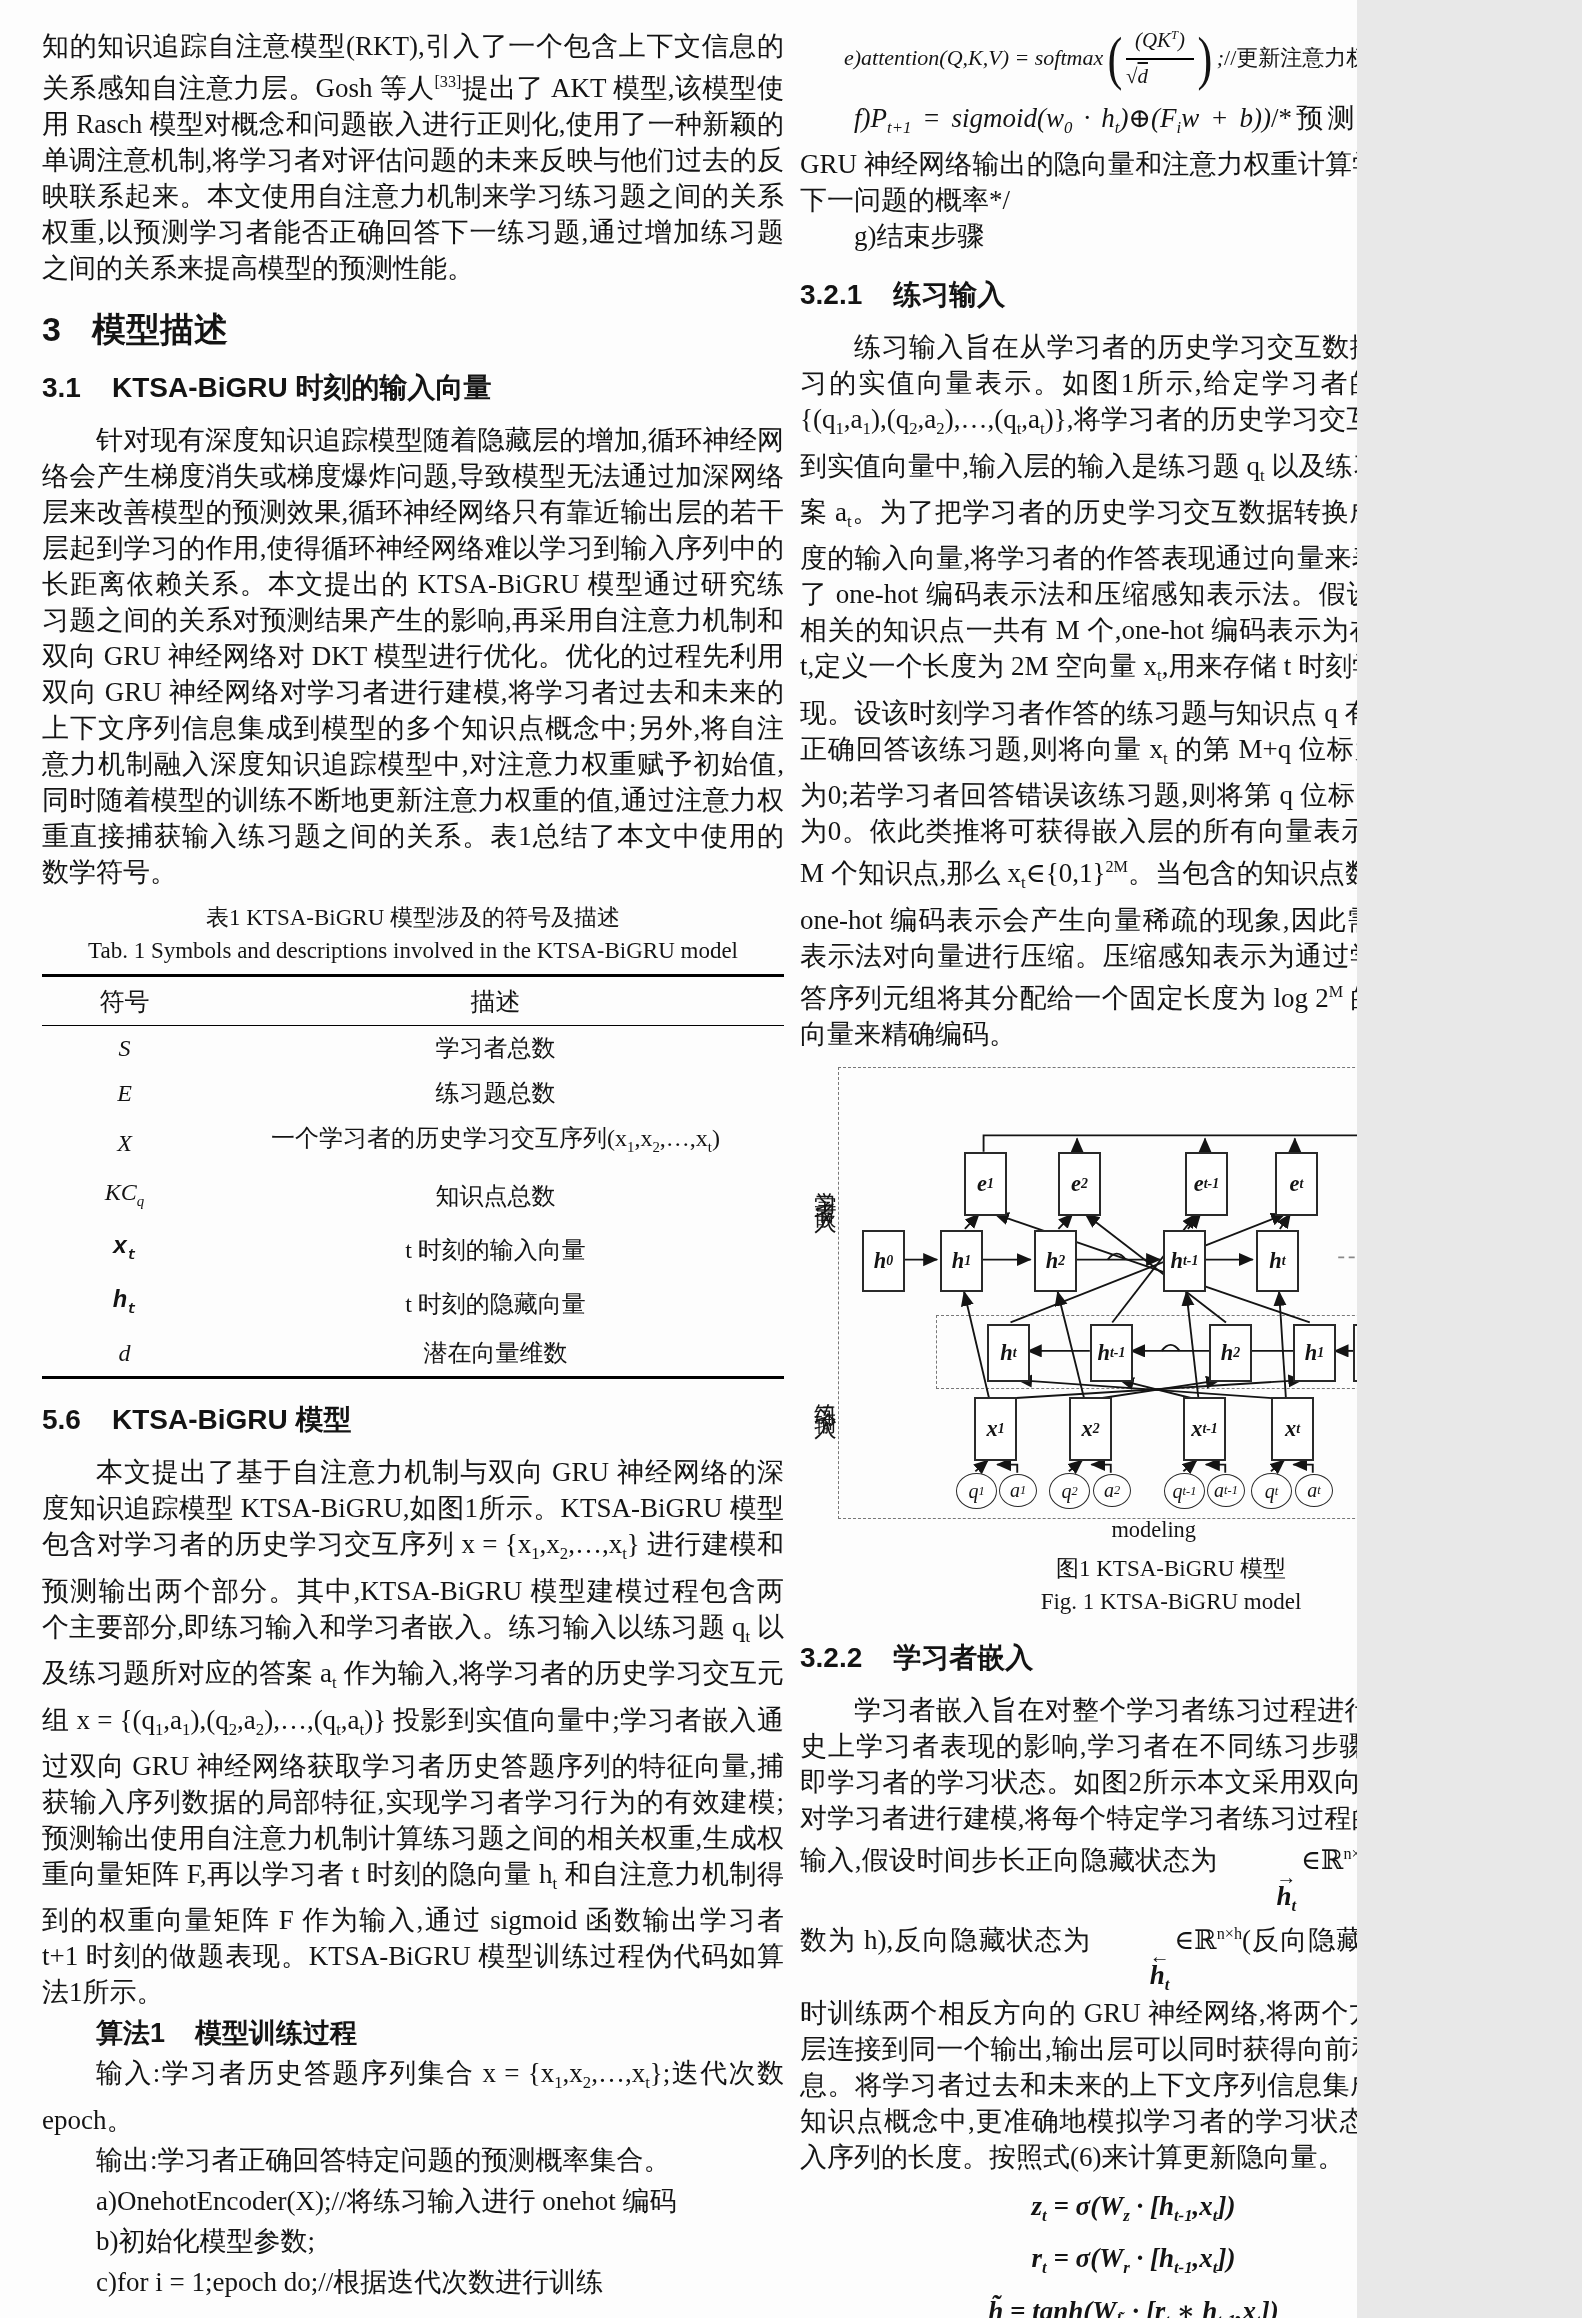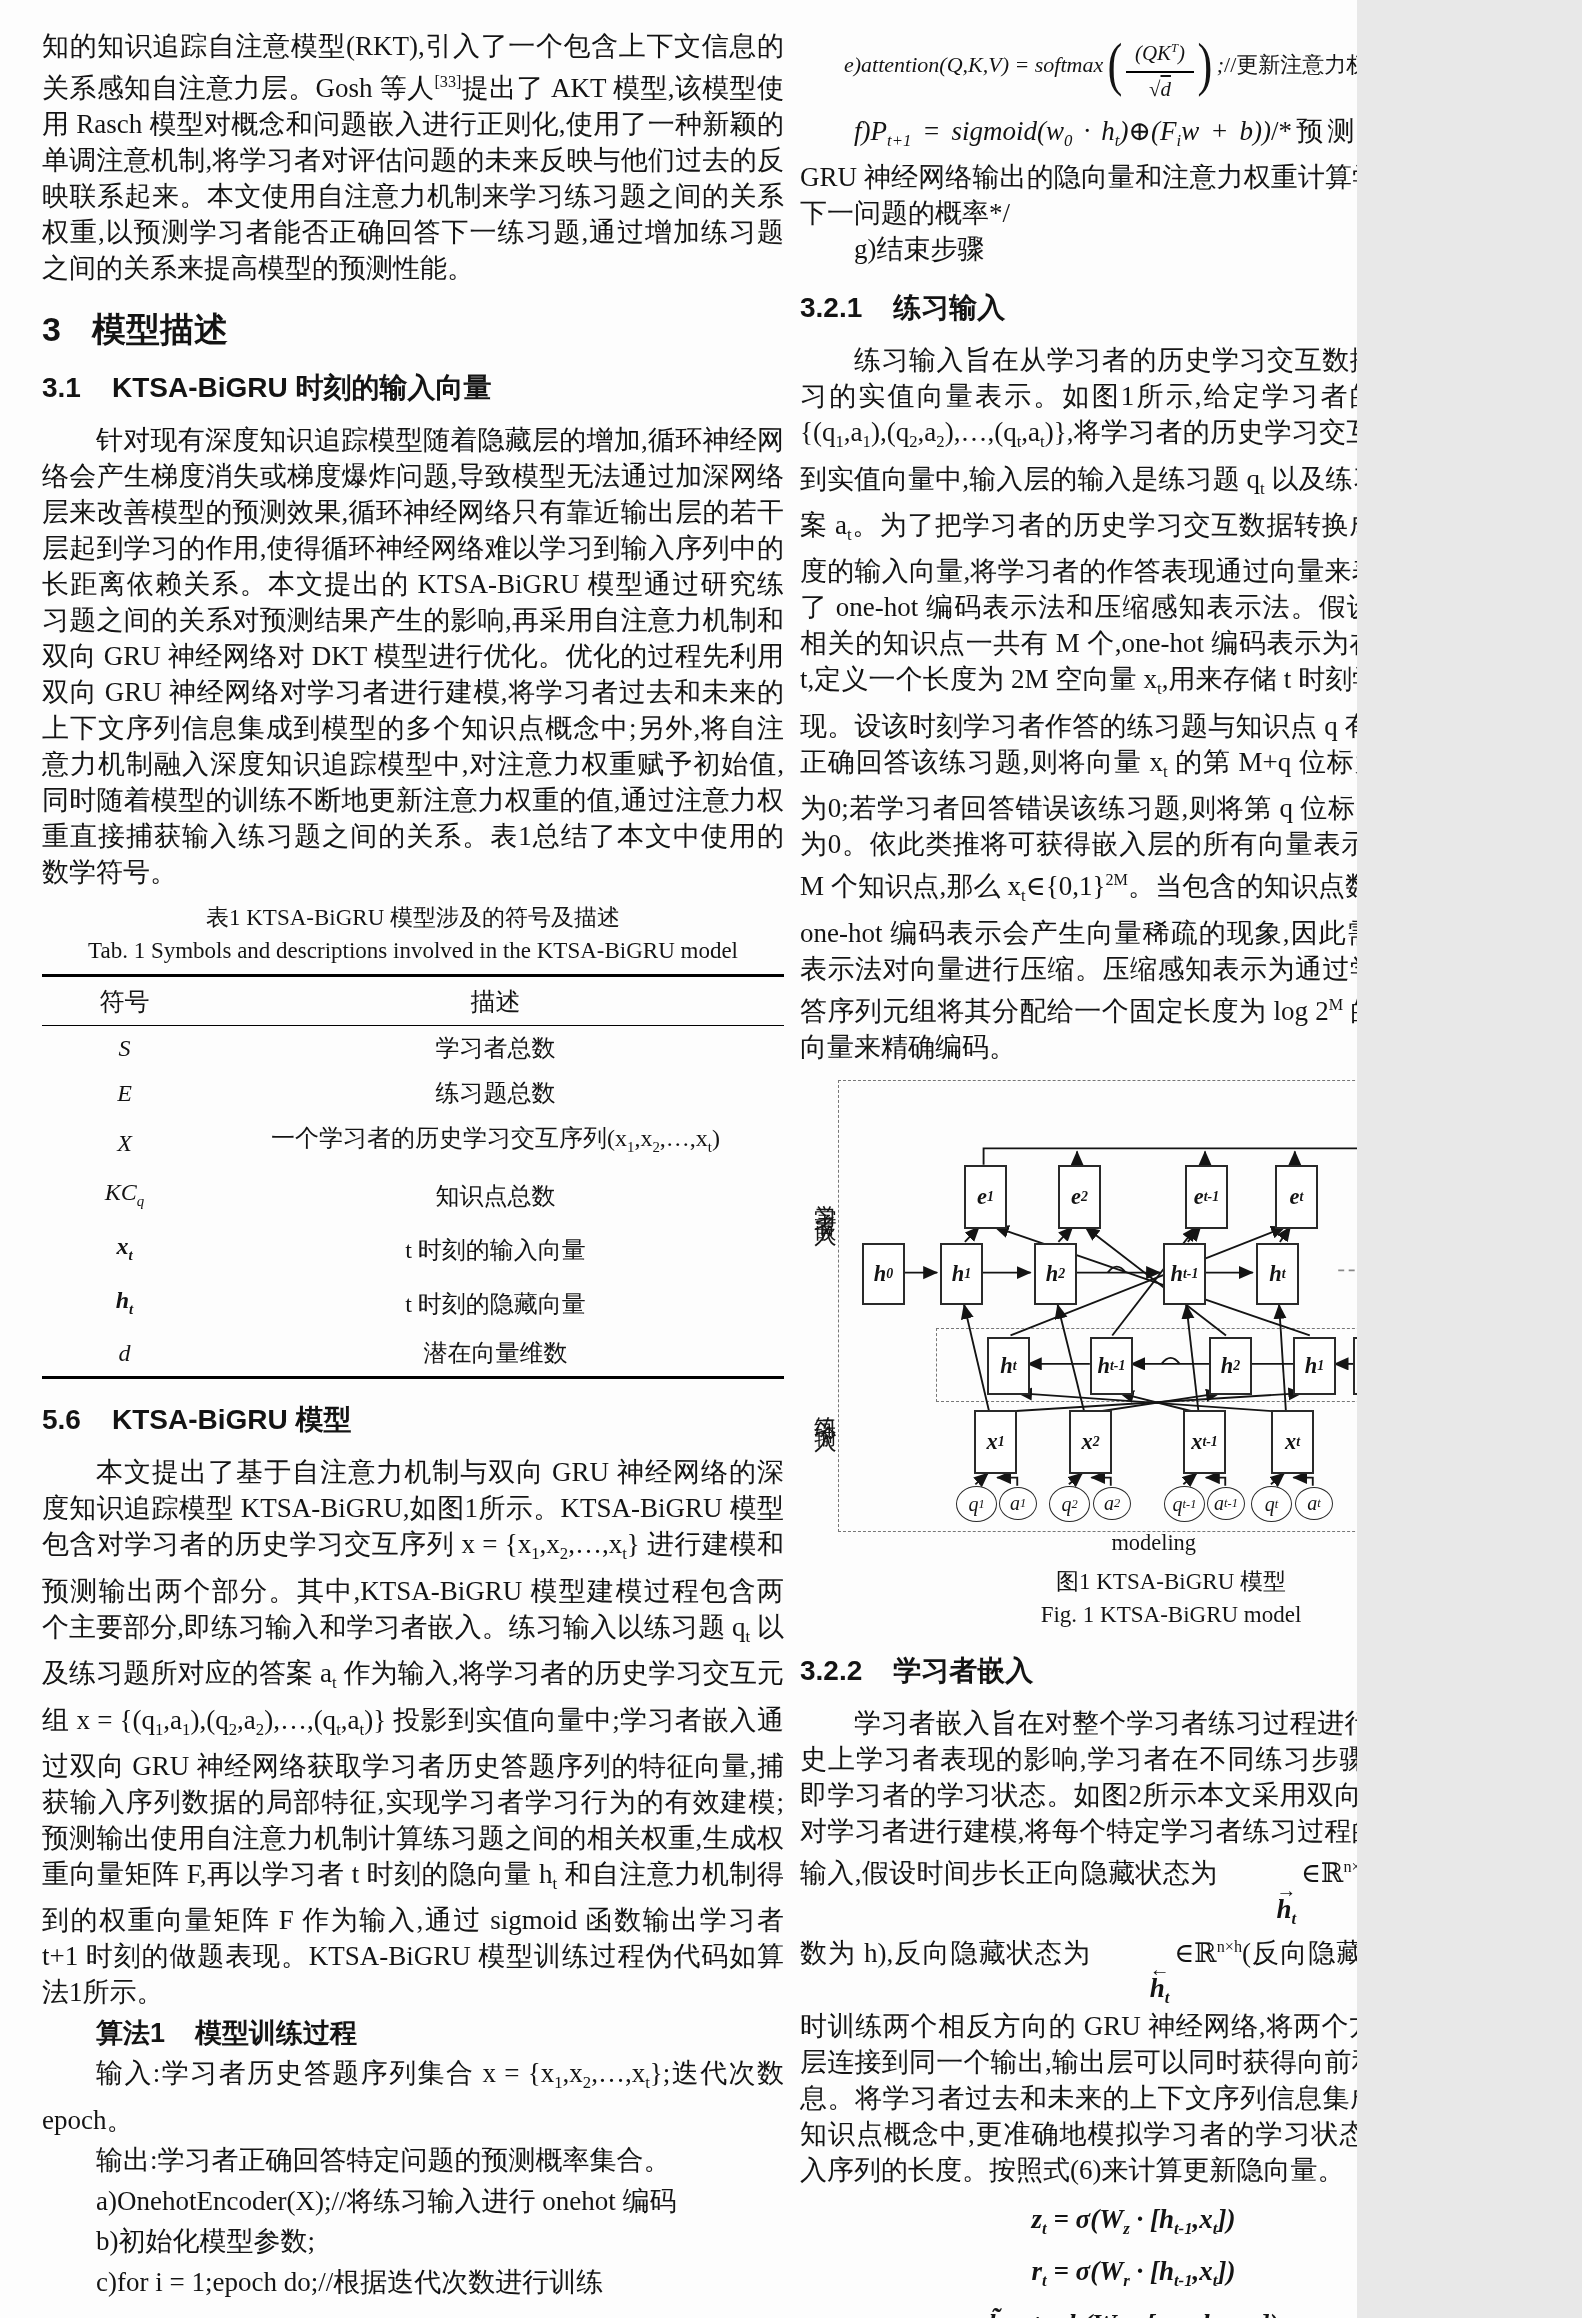--- a/index.html
+++ b/index.html
@@ -16,31 +16,31 @@
   .h2{font-size:28px;margin:22.4px 0 16.5px 0;}
   .h1 .num,.h2 .num{margin-right:31px;}
   .caption{font-size:23px;text-align:center;line-height:33px;margin:0;}
   .cap-zh{margin-top:10.5px;}
   table{width:100%;border-collapse:collapse;font-size:24px;margin:7.5px 0 4.5px 0;
         border-top:3px solid #000;border-bottom:3px solid #000;}
   th{font-weight:normal;border-bottom:1.5px solid #000;padding:7.5px 0;font-size:25px;}
   td{text-align:center;padding:6px 0;line-height:33px;}
   td.sym,th.sym{width:165px;}
   .math{font-family:"Liberation Serif","DejaVu Serif",serif;font-style:italic;}
-  .bold{font-weight:bold;}
+  .bold{font-weight:bold;font-family:Liberation Mono, monospace;}
   .algo-title{text-indent:2em;font-family:"Liberation Sans","DejaVu Sans",sans-serif;
               font-weight:bold;font-size:27px;margin-top:12px;}
   .algo-title .gap{display:inline-block;width:30px;}
   .algo p{margin-top:4.5px;}
   .vecstack{display:inline-flex;flex-direction:column;align-items:center;vertical-align:-0.55em;
             line-height:1;margin:0 4.5px;font-style:italic;font-weight:bold;}
   .vecstack .ar{font-size:0.75em;line-height:0.55;font-style:normal;font-weight:normal;}
   .eline{display:flex;align-items:center;padding-left:2em;font-size:22px;margin:7.5px 0 10.5px 0;white-space:nowrap;}
   .bigparen{font-size:2.7em;font-weight:200;line-height:0.85;margin:0 1.5px;transform:scaleX(0.75);}
-  .frac{display:inline-flex;flex-direction:column;align-items:center;font-size:0.95em;margin-top:13px;}
+  .frac{display:inline-flex;flex-direction:column;font-size:0.95em;}
   .frac .fnum{border-bottom:2.2px solid #000;padding:1.5px 9px 4.5px 9px;}
   .frac .fden{padding-top:4.5px;}
   .ol{text-decoration:overline;}
   .eqrow{display:flex;align-items:center;margin:16.5px 0;font-size:27px;}
   .eqf{flex:1;text-align:center;font-weight:600;}
   .eqn{width:75px;text-align:right;}
   
   #figwrap{margin-top:10.5px;}
   #figbox{position:relative;width:722px;height:479px;margin:0 auto;}
   .dashrect{position:absolute;border:1.5px dashed #777;z-index:0;}

